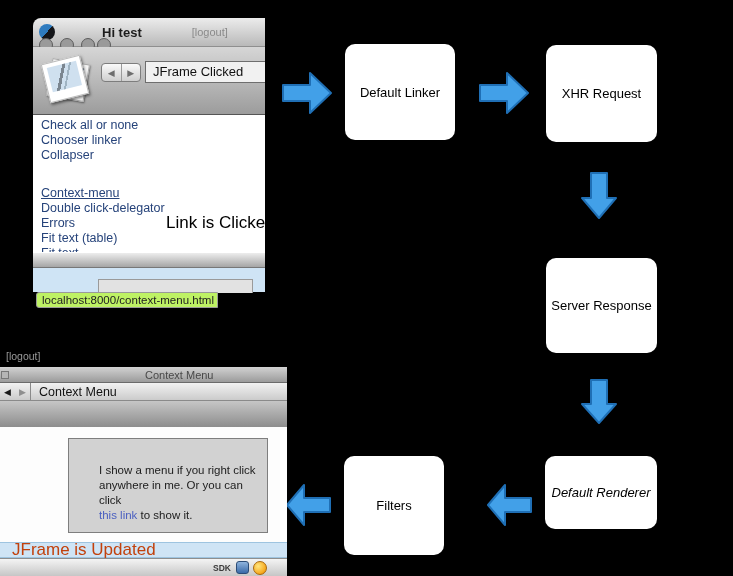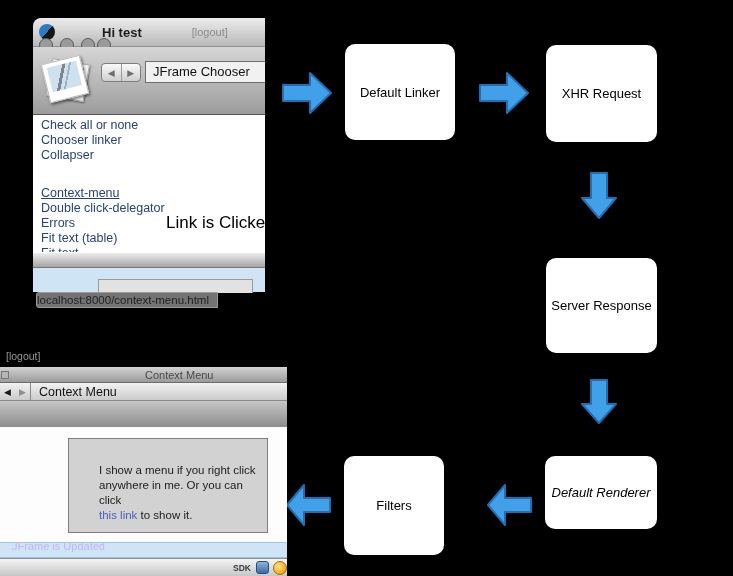--- a/index.html
+++ b/index.html
@@ -46,23 +46,23 @@
   .page-area{position:absolute;left:0;top:105px;width:232px;height:137px;background:#fff;padding:3px 0 0 8px;}
   .page-link{display:block;font-size:12.5px;line-height:15px;color:var(--link-blue);
     text-decoration:none;white-space:nowrap;}
   .page-link.active{text-decoration:underline;margin-top:23px;}
   .caption1{position:absolute;left:133px;top:203px;font-size:17px;color:#000;white-space:nowrap;}
   .bottombar{position:absolute;left:0;top:242px;width:232px;height:16px;
     background:linear-gradient(#ededed,#a5a5a5);border-top:1px solid #fff;border-bottom:1px solid #777;}
   .bluebar-top{position:absolute;left:0;top:258px;width:232px;height:24px;background:var(--highlight-blue);}
   .url-notch{position:absolute;left:65px;top:269px;width:155px;height:14px;background:#e2e2e2;
     border:1px solid #9a9a9a;border-bottom:none;}
-  .url-tip{position:absolute;left:3px;top:282px;width:182px;height:16px;background:#737373;
+  .url-tip{position:absolute;left:3px;top:282px;width:182px;height:16px;background:#bef264;
     border:1px solid #9a9a9a;border-radius:3px 0 0 3px;font-size:11.5px;color:#222;
-    line-height:14px;white-space:nowrap;}
+    line-height:14px;padding-left:5px;white-space:nowrap;}
 
   
   #botshot{position:absolute;left:0;top:345px;width:287px;height:231px;overflow:hidden;}
   .bs-logout{position:absolute;left:6px;top:5px;font-size:10.5px;color:#9a9a9a;}
   .bs-titlestrip{position:absolute;left:0;top:22px;width:287px;height:16px;
     background:linear-gradient(#d2d2d2,#9b9b9b);border-bottom:1px solid #6b6b6b;}
   .bs-titletext{position:absolute;left:145px;top:2px;font-size:11px;color:#2d2d2d;opacity:.8;}
   .bs-winicon{position:absolute;left:1px;top:4px;width:8px;height:8px;background:#b5b5b5;border:1px solid #777;}
   .bs-nav{position:absolute;left:0;top:38px;width:287px;height:18px;
     background:linear-gradient(#f2f2f2,#cbcbcb);border-bottom:1px solid #8a8a8a;display:flex;align-items:center;}
@@ -70,24 +70,24 @@
   .bs-navbtns .cell{width:15px;text-align:center;font-size:9px;}
   .bs-navtitle{font-size:12.5px;color:#111;margin-left:8px;}
   .bs-gradient{position:absolute;left:0;top:56px;width:287px;height:26px;
     background:linear-gradient(#c6c6c6,#8d8d8d);}
   .bs-page{position:absolute;left:0;top:82px;width:287px;height:115px;background:#fdfdfd;}
   .ctx-box{position:absolute;left:68px;top:11px;width:200px;height:95px;background:#d2d2d2;
     border:1px solid #7e7e7e;font-size:11.5px;color:#1c1c1c;line-height:15px;padding:24px 0 0 30px;}
   .ctx-link{color:var(--content-link-blue);text-decoration:none;}
   .bs-bluebar{position:absolute;left:0;top:197px;width:287px;height:16px;background:var(--highlight-blue);
     border-top:1px solid #9ec4e0;border-bottom:1px solid #9ec4e0;}
-  .caption2{position:absolute;left:12px;top:195px;font-size:11px;color:#c4b5fd;white-space:nowrap;}
+  .caption2{position:absolute;left:12px;top:195px;font-size:17px;color:#c2410c;white-space:nowrap;}
   .bs-taskbar{position:absolute;left:0;top:213px;width:287px;height:18px;
     background:linear-gradient(#f4f4f4,#c6c6c6);border-top:1px solid #8e8e8e;
-    display:flex;align-items:center;justify-content:flex-end;padding-right:0;}
+    display:flex;align-items:center;justify-content:flex-end;padding-right:20px;}
   .sdk-label{font-size:8.5px;font-weight:bold;color:#3b3b3b;margin-right:5px;}
   .tb-icon1{width:13px;height:13px;border-radius:3px;margin-right:4px;
     background:linear-gradient(#8fb4dd,#3a6aa8);border:1px solid #2c4d77;}
   .tb-icon2{width:14px;height:14px;border-radius:50%;
     background:radial-gradient(circle at 35% 35%,#ffe680,#f6a81c 70%,#c97b10);border:1px solid #a9690d;}
 </style>
 </head>
 <body>
 
 <div id="canvas">
@@ -108,21 +108,21 @@
             <div class="photo-back-in"></div>
           </div>
         <div class="photo-front">
             <div class="photo-front-in"></div>
           </div>
       </div>
       <div class="navctl">
         <span class="cell">◀</span>
         <span class="cell">▶</span>
       </div>
-      <div class="gallery-field">JFrame Chooser</div>
+      <div class="gallery-field">JFrame Clicked</div>
     </div>
     <div class="page-area">
       <a class="page-link">Check all or none</a>
       <a class="page-link">Chooser linker</a>
       <a class="page-link">Collapser</a>
       <a class="page-link active">Context-menu</a>
       <a class="page-link">Double click-delegator</a>
       <a class="page-link">Errors</a>
       <a class="page-link">Fit text (table)</a>
       <a class="page-link">Fit text</a>

